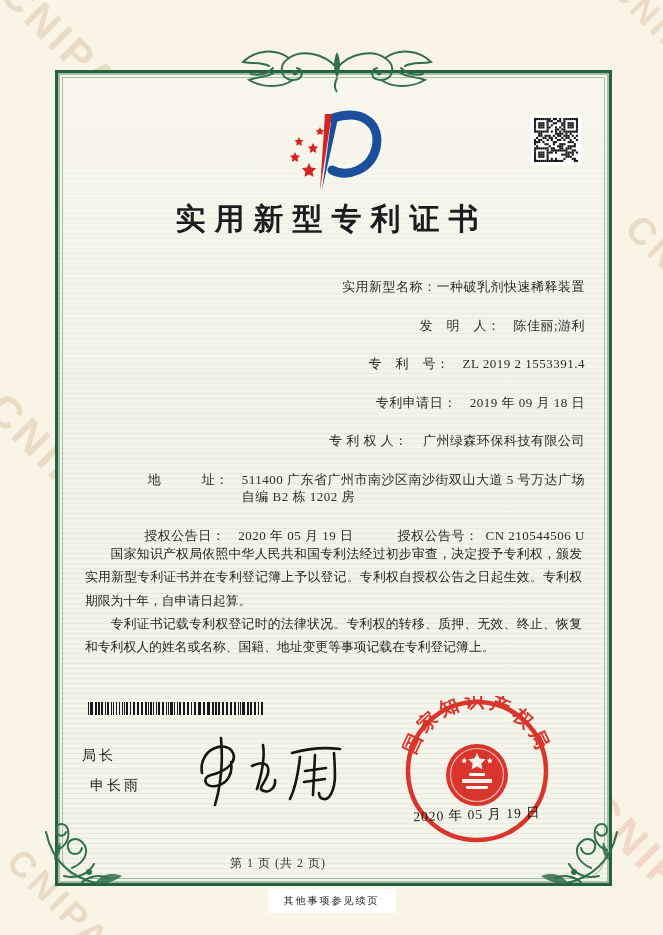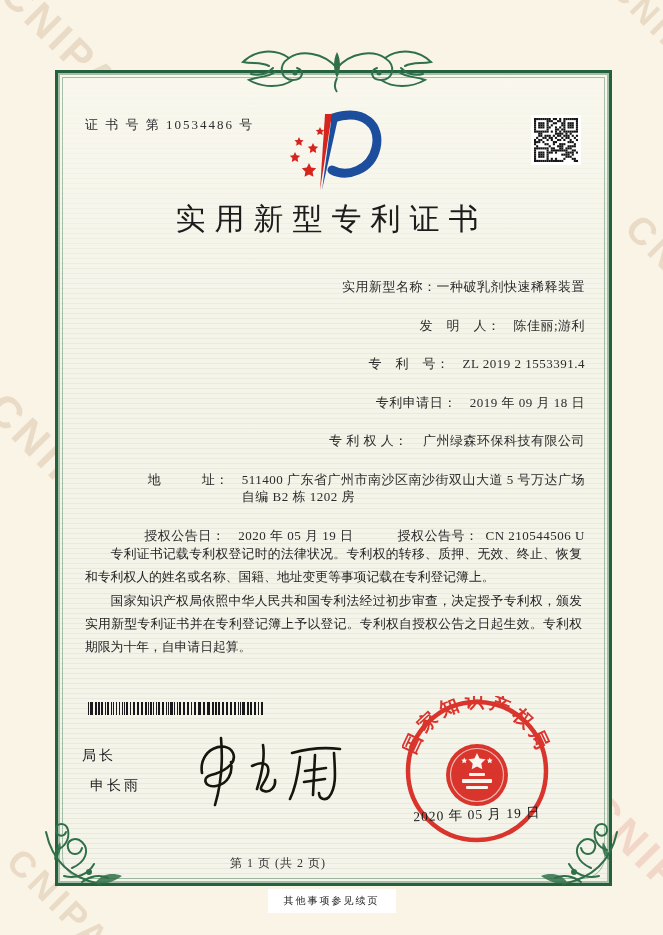--- a/index.html
+++ b/index.html
@@ -63,21 +63,21 @@
 
   .qr{
     left:531px;top:115px;
     background:#ffffff;padding:3px;
     line-height:0;
   }
 
   .title{
     left:0;top:199px;width:663px;
     text-align:center;
-    font-size:30px;font-weight:normal;color:#1c1c1c;
+    font-size:30px;font-weight:bold;color:#1c1c1c;
     letter-spacing:9px;
   }
 
   .fields{left:85px;top:278px;width:500px;}
   .frow{
     display:flex;align-items:flex-start;
     margin-bottom:21px;
     font-size:13px;color:#2b2b2b;letter-spacing:0.5px;line-height:1.35;justify-content:flex-end;
   }
   .frow .lbl{flex:0 0 94px;white-space:pre;}
@@ -174,21 +174,20 @@
         <path d="M40,84 C48,78 58,76 66,80"></path>
         <circle cx="47" cy="74" r="3" fill="#2f7048" stroke="none"></circle>
       </g>
       <path d="M54,84 C60,76 70,74 80,78 C72,83 64,88 54,84" fill="#2f7048" opacity="0.85"></path>
       <path d="M12,62 C18,58 20,50 18,44 C14,50 12,56 12,62" fill="#2f7048" opacity="0.85"></path>
     </svg>
   </div>
 
   <div class="content">
 
-    <div class="abs cert-no">证 书 号 第 10534486 号</div>
 
     <div class="abs logo">
       <svg width="104" height="84" viewBox="0 0 104 84">
         <path d="M50,8 C82,-2 98,16 93,38 C88,60 64,68 49,60" fill="none" stroke="#1d4e9e" stroke-width="9" stroke-linecap="round"></path>
         <polygon points="42,4 49,4 37,80" fill="#d6251f"></polygon>
         <polygon points="49,4 56,4 39,80" fill="#1d4e9e"></polygon>
         <g fill="#d6251f">
           <path d="M26,53 l2.2,4.6 5,.7 -3.6,3.5 .9,5 -4.5-2.4 -4.5,2.4 .9-5 -3.6-3.5 5-.7 z"></path>
           <path d="M12,42 l1.6,3.3 3.6,.5 -2.6,2.5 .6,3.6 -3.2-1.7 -3.2,1.7 .6-3.6 -2.6-2.5 3.6-.5 z"></path>
           <path d="M16,27 l1.4,2.9 3.2,.4 -2.3,2.2 .5,3.2 -2.8-1.5 -2.8,1.5 .5-3.2 -2.3-2.2 3.2-.4 z"></path>
@@ -472,22 +471,22 @@
         <span class="lbl">授权公告日：</span>
         <span class="val">2020 年 05 月 19 日</span>
         <span class="pair2">
           <span class="lbl">授权公告号：</span>
           <span class="val">CN 210544506 U</span>
         </span>
       </div>
     </div>
 
     <div class="abs paras">
+      <p>国家知识产权局依照中华人民共和国专利法经过初步审查，决定授予专利权，颁发实用新型专利证书并在专利登记簿上予以登记。专利权自授权公告之日起生效。专利权期限为十年，自申请日起算。</p>
       <p>专利证书记载专利权登记时的法律状况。专利权的转移、质押、无效、终止、恢复和专利权人的姓名或名称、国籍、地址变更等事项记载在专利登记簿上。</p>
-      <p>国家知识产权局依照中华人民共和国专利法经过初步审查，决定授予专利权，颁发实用新型专利证书并在专利登记簿上予以登记。专利权自授权公告之日起生效。专利权期限为十年，自申请日起算。</p>
     </div>
 
     <div class="abs barcode">
       <svg id="barcode-svg" width="177" height="13">
           <rect x="0" y="0" width="1" height="13" fill="#19191b"></rect>
           <rect x="2" y="0" width="3" height="13" fill="#19191b"></rect>
           <rect x="7" y="0" width="2" height="13" fill="#19191b"></rect>
           <rect x="10" y="0" width="2" height="13" fill="#19191b"></rect>
           <rect x="13" y="0" width="2" height="13" fill="#19191b"></rect>
           <rect x="17" y="0" width="1" height="13" fill="#19191b"></rect>

